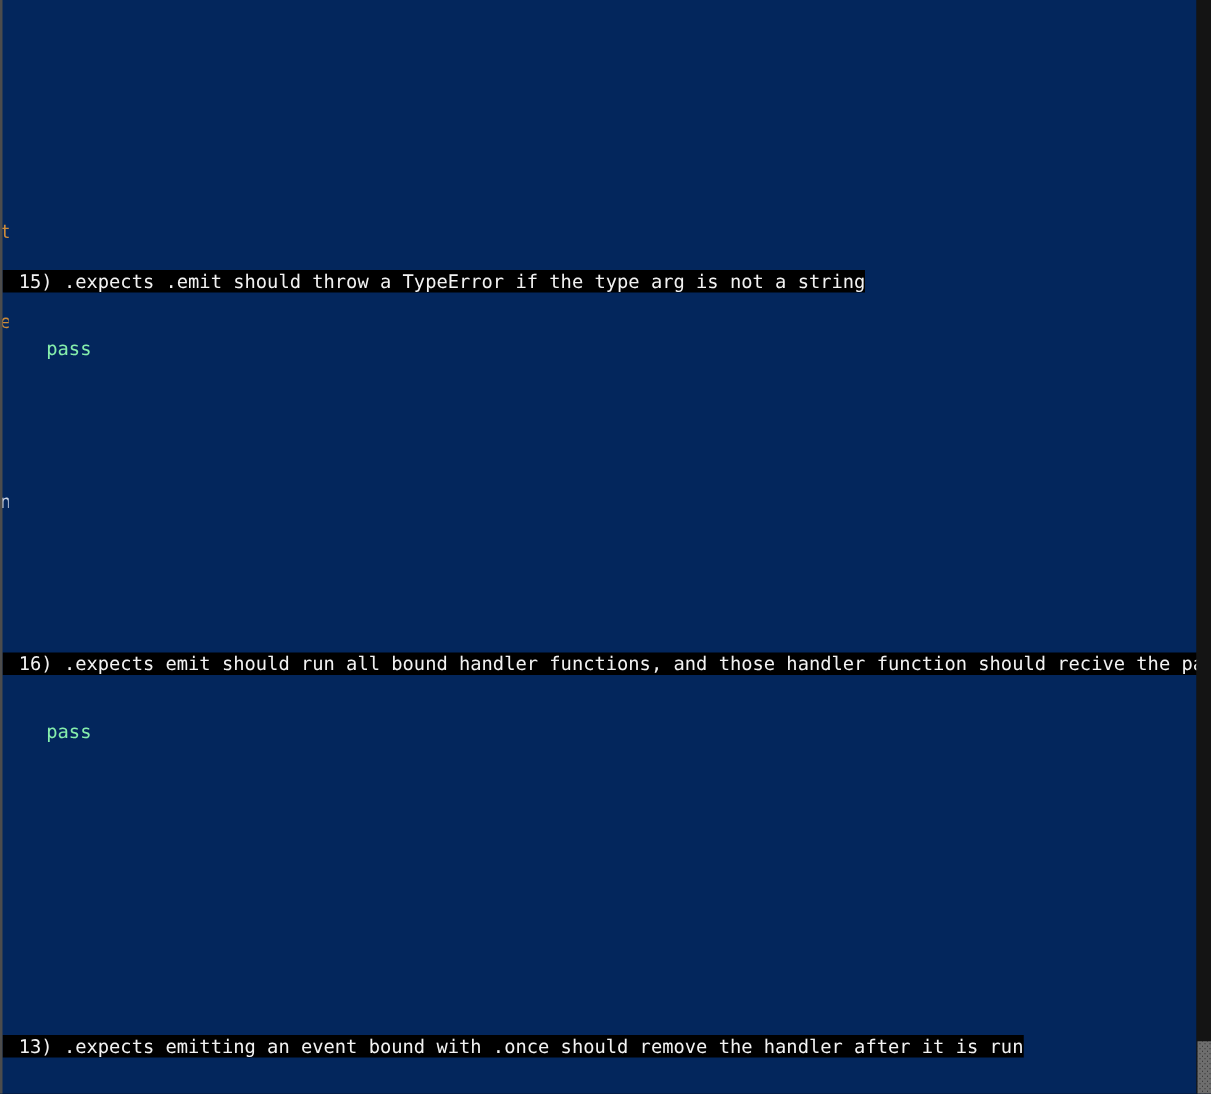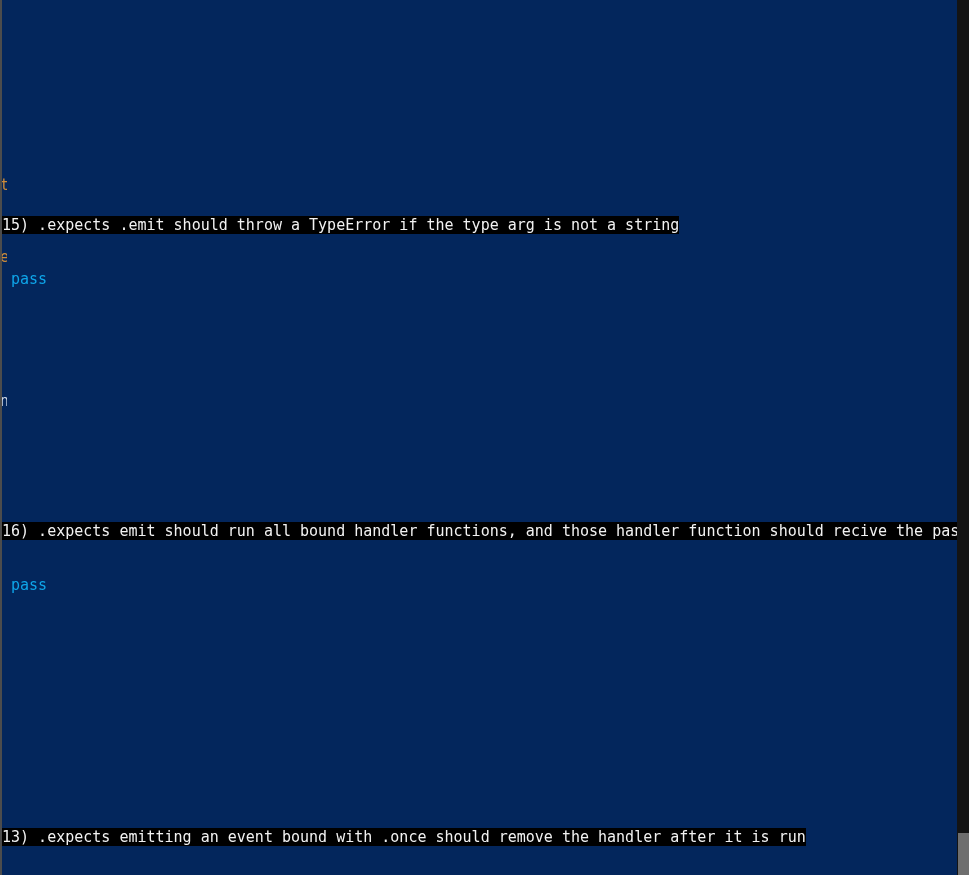--- a/index.html
+++ b/index.html
@@ -66,26 +66,26 @@
     letter-spacing: 0px;
     white-space: pre;
     z-index: 3;
   }
   .row {
     height: 18px;
     line-height: 18px;
     white-space: pre;
     color: #e6e6e6;
   }
-  .row span { white-space: pre; }
+  .row span { white-space: pre; padding-left: 13px; }
 
   
   .hl   { background: #000000; }
   .tw   { color: #f2f2f2; }          
-  .tg   { color: #0ea5e9; }
+  .tg   { color: #86efac; }
 
   
   .clip {
     position: absolute;
     left: 0;
     width: 7px;
     height: 18px;
     overflow: hidden;
     color: #cc8b3a;
     font-size: 15px;

